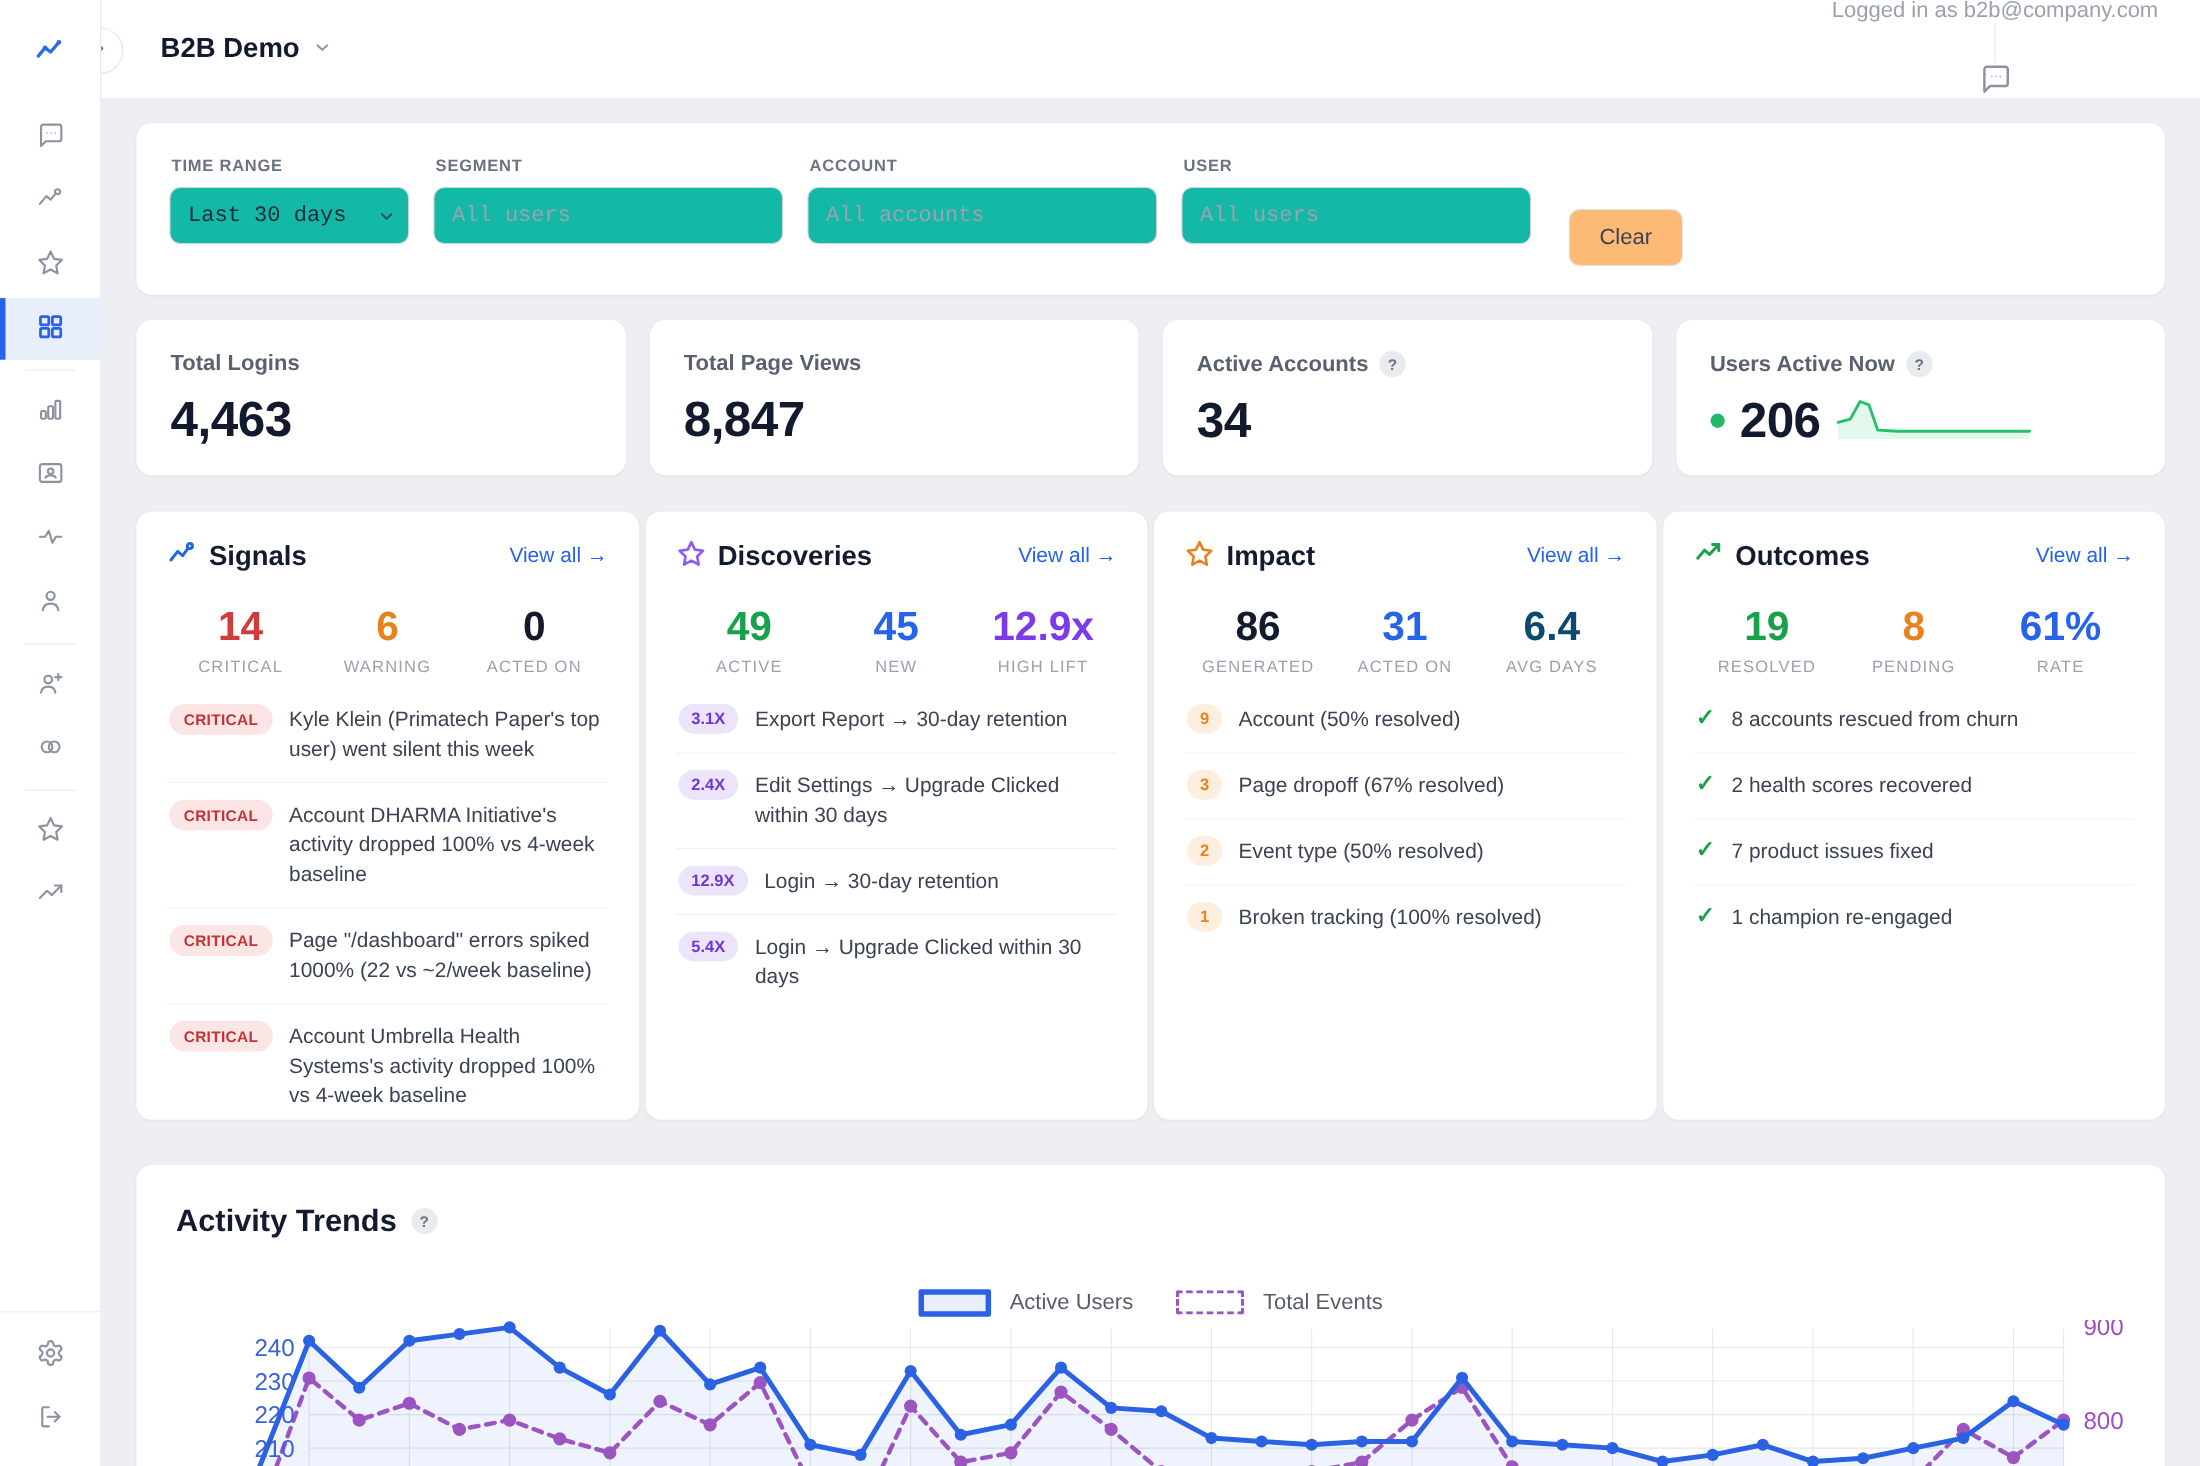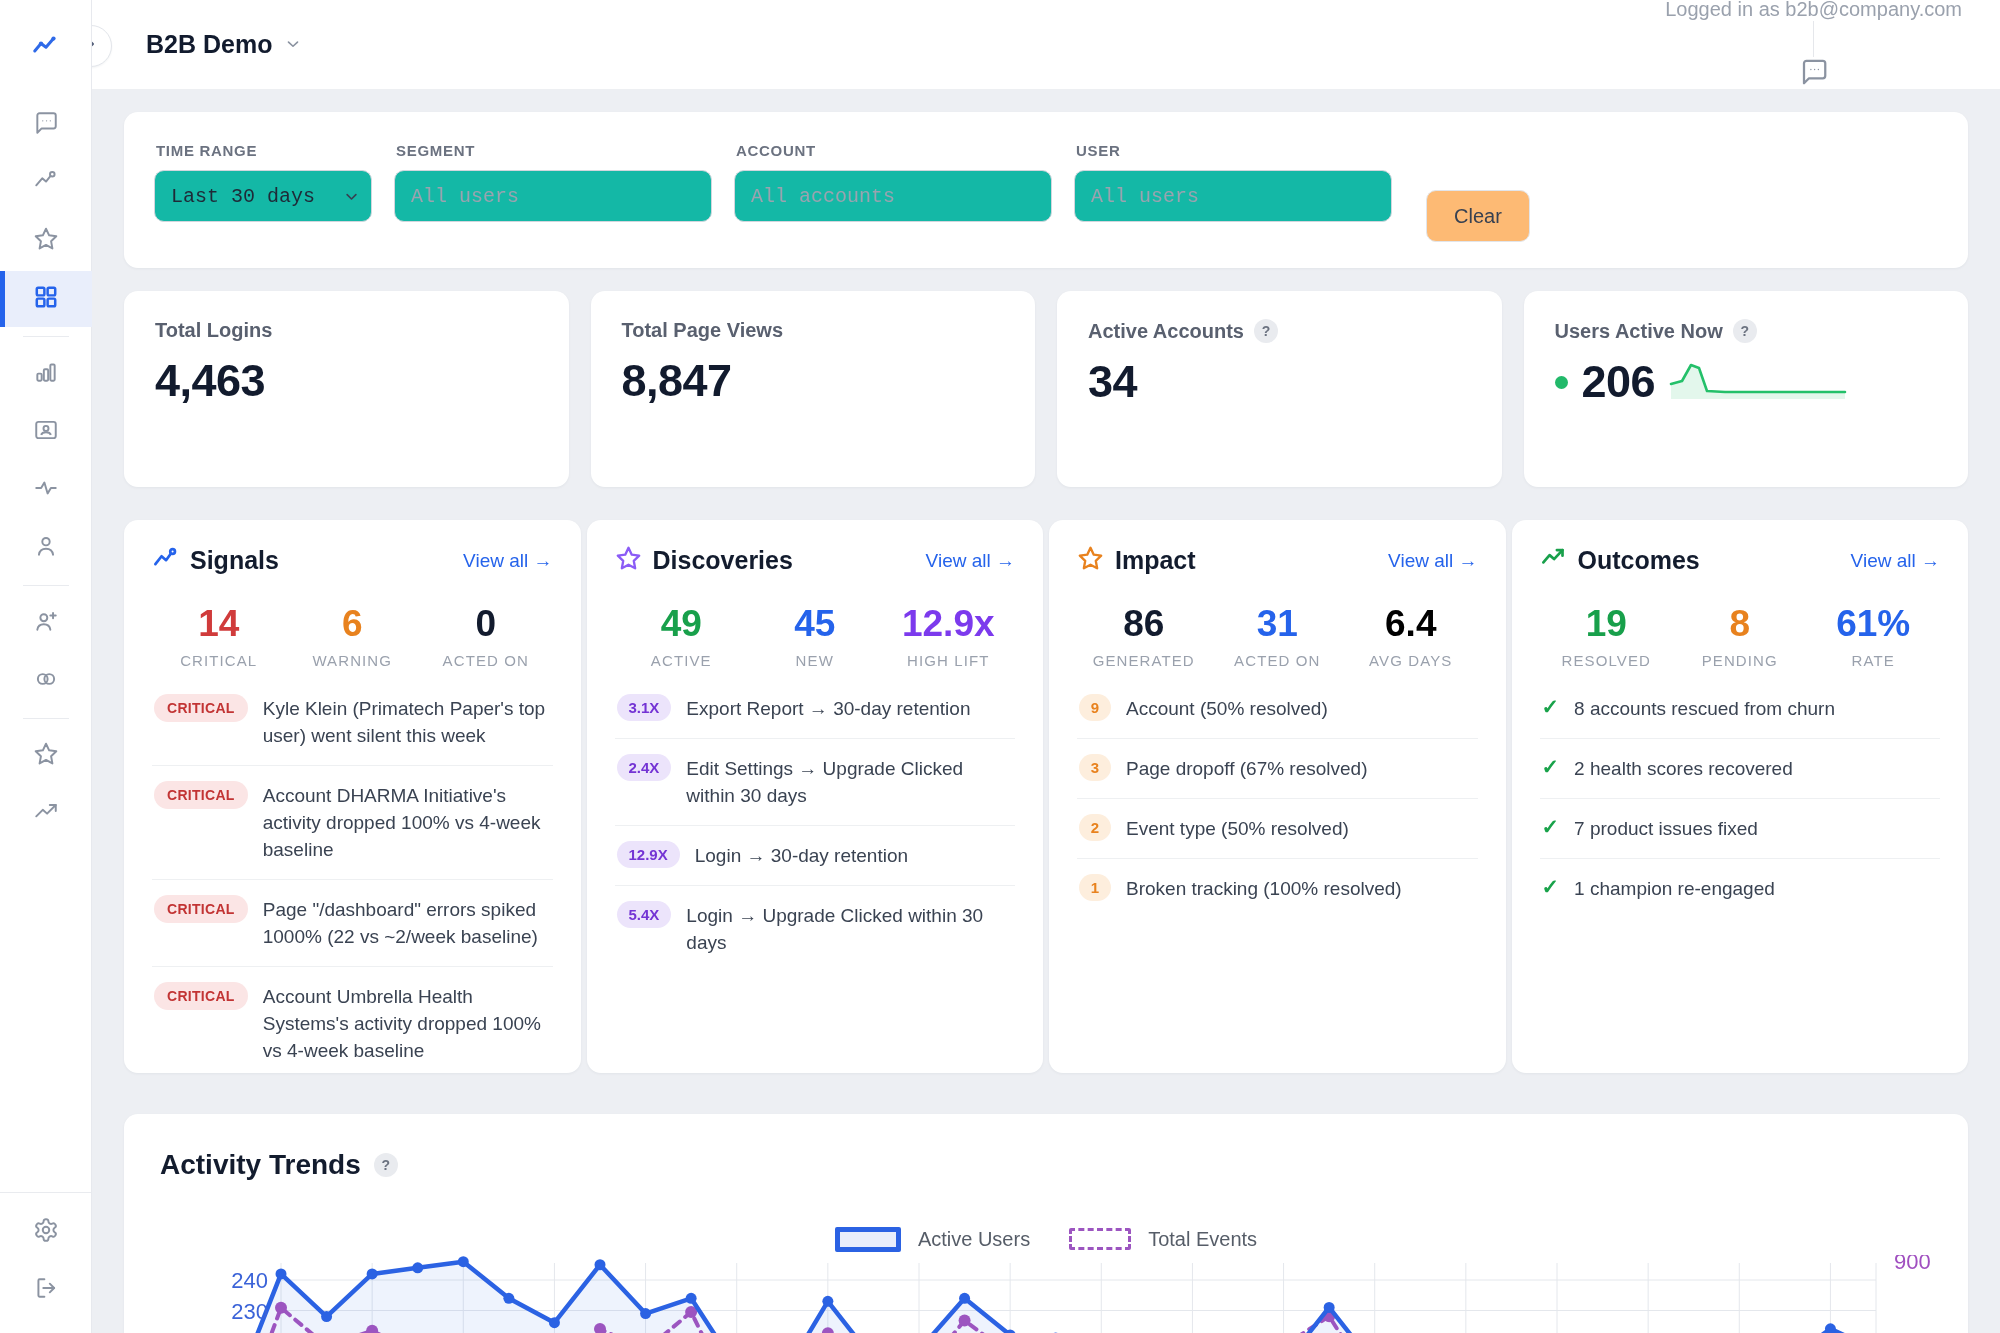--- a/index.html
+++ b/index.html
@@ -49,21 +49,21 @@
   .select-wrap select { width:100%; appearance:none; -webkit-appearance:none; cursor:pointer; padding-right:40px;
     font-weight:400; }
   .select-wrap svg { position:absolute; right:13px; top:19px; pointer-events:none; }
   .f-input { width:318px; }
   .clear-btn { align-self:flex-end; height:52px; padding:0 27px; background:#fdba74; border:1px solid #e2e5ea;
     border-radius:10px; font-size:20px; color:#374151; cursor:pointer; font-family:"Liberation Sans",sans-serif;
     margin-left:12px; }
 
   
   .stats-row { display:grid; grid-template-columns:repeat(4,1fr); gap:22px; margin-top:23px; }
-  .stat-card { height:196px; padding:28px 31px; }
+  .stat-card { height:141px; padding:28px 31px; }
   .stat-title { font-size:20px; font-weight:700; color:#59606f; display:flex; align-items:center; gap:10px; }
   .stat-value { font-size:45px; font-weight:800; color:#121b2e; margin-top:13px; letter-spacing:-.5px; }
   .help-badge { width:24px; height:24px; border-radius:50%; background:#e9ebef; color:#6b7280; font-size:14px;
     font-weight:700; display:inline-flex; align-items:center; justify-content:center; cursor:pointer; }
   .value-row { display:flex; align-items:center; gap:14px; margin-top:13px; }
   .value-row .stat-value { margin-top:0; }
   .live-dot { width:13px; height:13px; border-radius:50%; background:#22b96a; }
 
   
   .panels-row { display:grid; grid-template-columns:repeat(4,1fr); gap:6px; margin-top:33px; }
@@ -401,21 +401,21 @@
       <div class="p-metrics">
         <div class="metric">
             <div class="m-val" style="color: rgb(18, 27, 46);">86</div>
             <div class="m-lab">GENERATED</div>
           </div>
         <div class="metric">
             <div class="m-val" style="color: rgb(37, 99, 235);">31</div>
             <div class="m-lab">ACTED ON</div>
           </div>
         <div class="metric">
-            <div class="m-val" style="color: #000000;">6.4</div>
+            <div class="m-val" style="color: #0c4a6e;">6.4</div>
             <div class="m-lab">AVG DAYS</div>
           </div>
       </div>
       <div class="p-list">
         <div class="item">
             <span class="badge badge-count">9</span>
             <span class="item-text">Account (50% resolved)</span>
           </div>
         <div class="item">
             <span class="badge badge-count">3</span>

